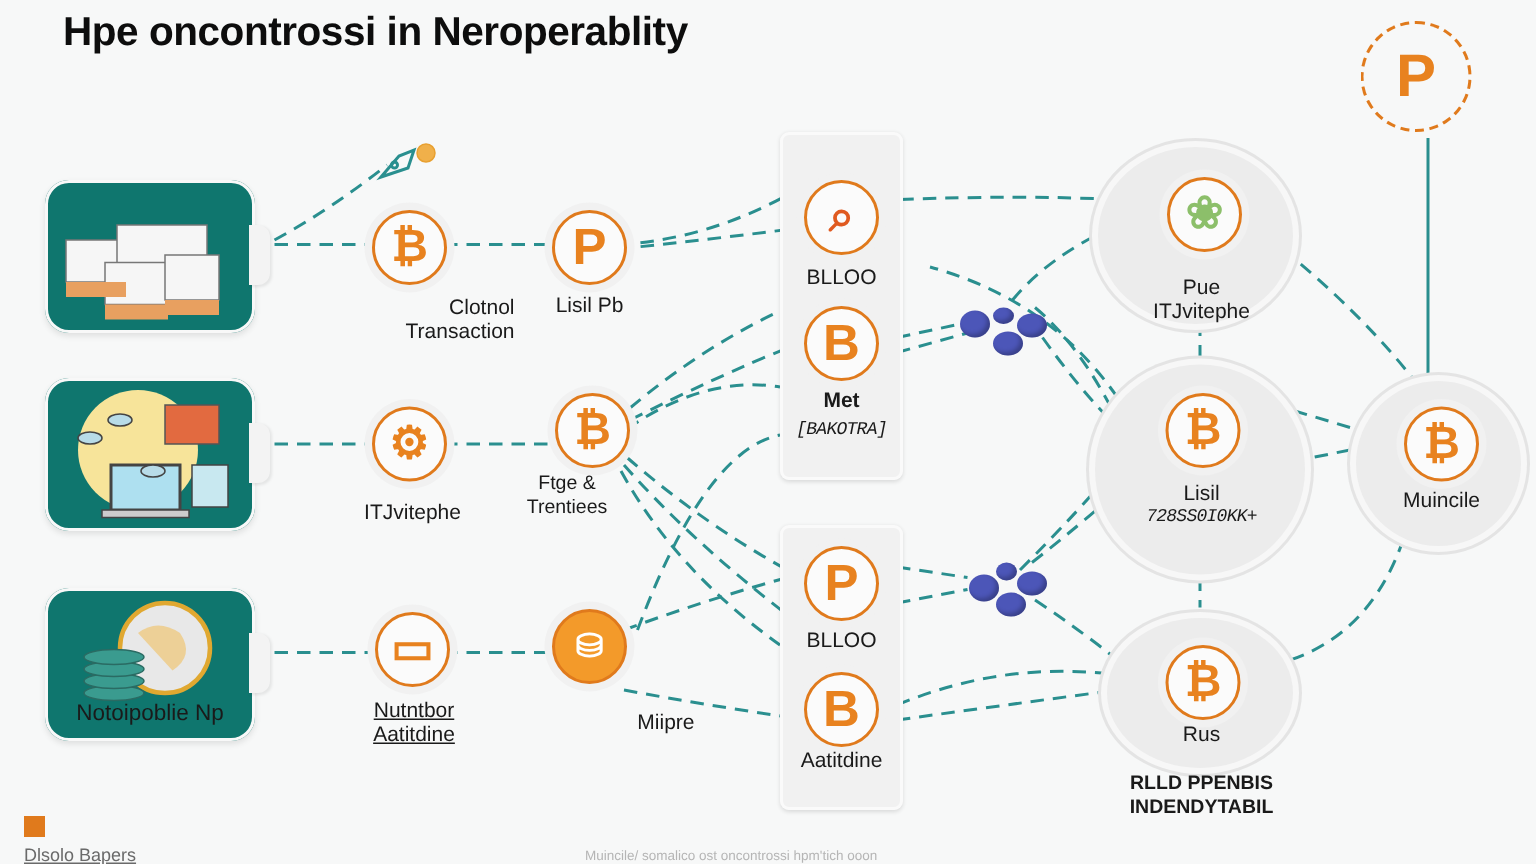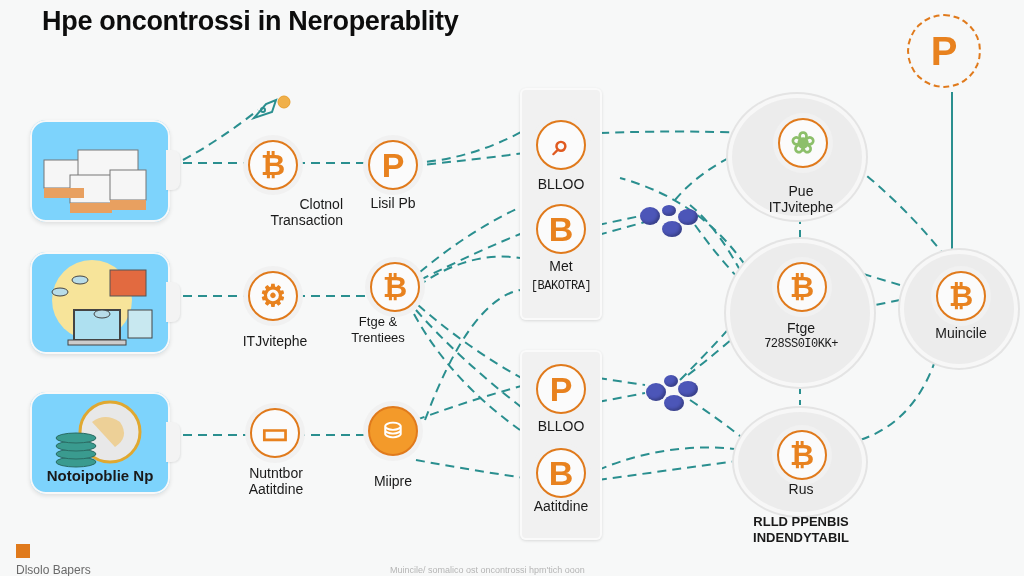--- a/index.html
+++ b/index.html
@@ -11,23 +11,22 @@
     color: #1a1a1a;
   }
   .title {
     position: absolute; left: 42px; top: 6px;
     font-size: 27px; font-weight: bold; color: #0d0d0d;
     letter-spacing: -0.3px;
   }
   svg.links { position: absolute; left: 0; top: 0; }
   .card {
     position: absolute; width: 140px; height: 102px;
-    background: #7dd3fc; border-radius: 16px;
+    background: #0f766e; border-radius: 16px;
     box-shadow: 0 2px 4px rgba(0,0,0,0.10), inset 0 0 0 2px #f8f8f8;
-    font-weight: bold;
   }
   .card .tab {
     position: absolute; right: -10px; top: 30px; width: 14px; height: 40px;
     background: #f3f3f3; border-radius: 0 8px 8px 0;
     box-shadow: 1px 1px 2px rgba(0,0,0,0.08);
   }
   .card .label {
     position: absolute; left: 0; right: 0; bottom: 10px; text-align: center;
     font-size: 15px; color: #1a1a1a;
   }
@@ -63,27 +62,27 @@
     position: absolute; left: 907px; top: 14px; width: 74px; height: 74px;
     border-radius: 50%; border: 2.5px dashed #e07a1c; box-sizing: border-box;
     display: flex; align-items: center; justify-content: center;
   }
   .bigp .glyph { font-size: 40px; font-weight: bold; color: #e8821f; }
   .footer-logo {
     position: absolute; left: 16px; top: 544px; width: 14px; height: 14px;
     background: #e07a1c;
   }
   .footer-brand {
-    position: absolute; left: 16px; top: 563px; font-size: 12px; color: #6a6a6a;
+    position: absolute; left: 16px; top: 563px; font-size: 12px; color: #6a6a6a; text-decoration: underline;
   }
   .footer-caption {
     position: absolute; left: 390px; top: 565px; font-size: 9px; color: #b5b5b5;
   }
   .small-label { font-size: 13px; }
-  .mono-label { font-family: "Liberation Mono", monospace; font-size: 12px; letter-spacing: -0.5px; }
+  .mono-label { font-family: "Liberation Mono", monospace; font-size: 12px; letter-spacing: -0.5px; font-style: italic; }
 </style>
 </head>
 <body>
 
 <div class="title">Hpe oncontrossi in Neroperablity</div>
 
 <svg class="links" width="1024" height="576">
   <g fill="none" stroke="#2a8f8f" stroke-width="2" stroke-dasharray="9 6">
 
     <path d="M183 163 L248 163"></path>
@@ -197,21 +196,21 @@
 <div class="node" style="left:248px;top:271px;">
   <span class="glyph">⚙</span>
 </div>
 <div class="nlabel" style="left:205px;top:333px;">
   <div>ITJvitephe</div>
 </div>
 
 <div class="node" style="left:250px;top:408px;">
   <span class="glyph">▭</span>
 </div>
-<div class="nlabel" style="left:206px;top:465px;">
+<div class="nlabel" style="left:206px;top:465px;text-decoration:underline;">
   <div>Nutntbor</div>
   <div>Aatitdine</div>
 </div>
 
 <div class="node filled" style="left:368px;top:140px;">
   <span class="glyph">P</span>
 </div>
 <div class="nlabel" style="left:323px;top:195px;">
   <div>Lisil Pb</div>
 </div>
@@ -220,33 +219,33 @@
   <span class="glyph">₿</span>
 </div>
 <div class="nlabel small-label" style="left:308px;top:314px;">
   <div>Ftge &amp;</div>
   <div>Trentiees</div>
 </div>
 
 <div class="node filled" style="left:368px;top:406px;background:#f39a2a;">
   <span class="glyph" style="color:#fff;font-size:22px;">⛁</span>
 </div>
-<div class="nlabel" style="left:323px;top:473px;">
+<div class="nlabel" style="left:323px;top:473px;text-align:right;">
   <div>Miipre</div>
 </div>
 
 <div class="panel" style="left:520px;top:88px;height:232px;">
   <div class="node" style="left:16px;top:32px;">
     <span class="glyph" style="color:#e05a20;">⌕</span>
   </div>
   <div class="nlabel" style="left:-29px;top:88px;">BLLOO</div>
   <div class="node filled" style="left:16px;top:116px;">
     <span class="glyph">B</span>
   </div>
-  <div class="nlabel" style="left:-29px;top:170px;">Met</div>
+  <div class="nlabel" style="left:-29px;top:170px;font-weight:bold;">Met</div>
   <div class="nlabel mono-label" style="left:-29px;top:190px;">[BAKOTRA]</div>
 </div>
 
 <div class="panel" style="left:520px;top:350px;height:190px;">
   <div class="node filled" style="left:16px;top:14px;">
     <span class="glyph">P</span>
   </div>
   <div class="nlabel" style="left:-29px;top:68px;">BLLOO</div>
   <div class="node filled" style="left:16px;top:98px;">
     <span class="glyph">B</span>
@@ -274,21 +273,21 @@
 <div class="nlabel" style="left:731px;top:168px;margin-top:15px;">
   <div>Pue</div>
   <div>ITJvitephe</div>
 </div>
 
 <div class="blob" style="left:730px;top:243px;width:140px;height:140px;"></div>
 <div class="node" style="left:777px;top:262px;">
   <span class="glyph">₿</span>
 </div>
 <div class="nlabel" style="left:731px;top:320px;">
-  <div>Ftge</div>
+  <div>Lisil</div>
   <div class="mono-label">728SS0I0KK+</div>
 </div>
 
 <div class="blob" style="left:738px;top:412px;width:124px;height:100px;"></div>
 <div class="node" style="left:777px;top:430px;">
   <span class="glyph">₿</span>
 </div>
 <div class="nlabel" style="left:731px;top:481px;">
   <div>Rus</div>
 </div>

